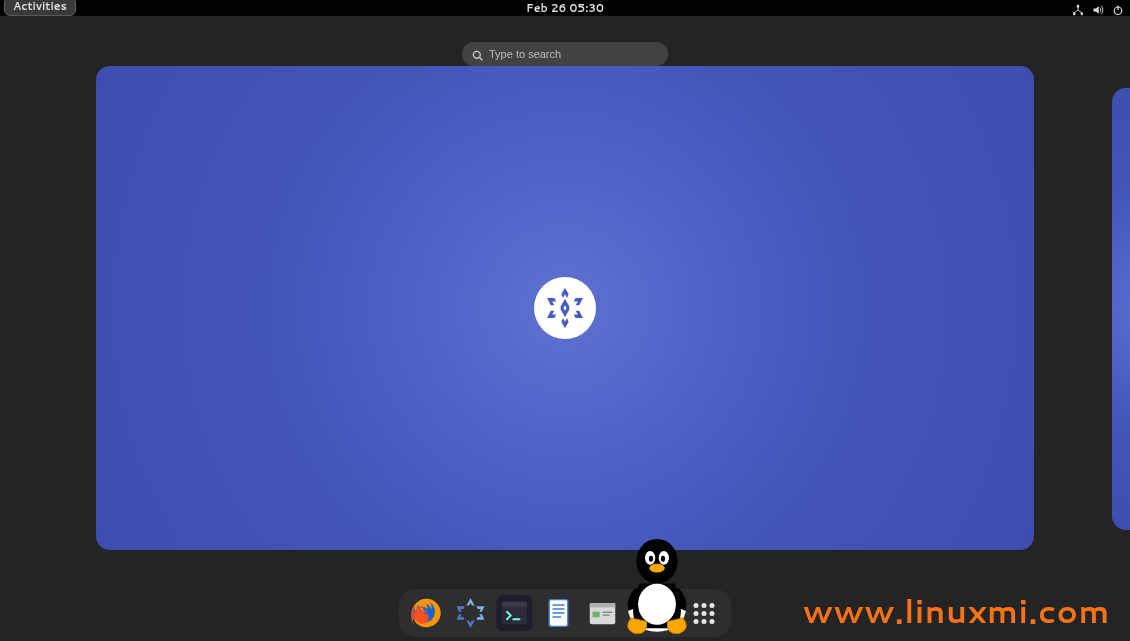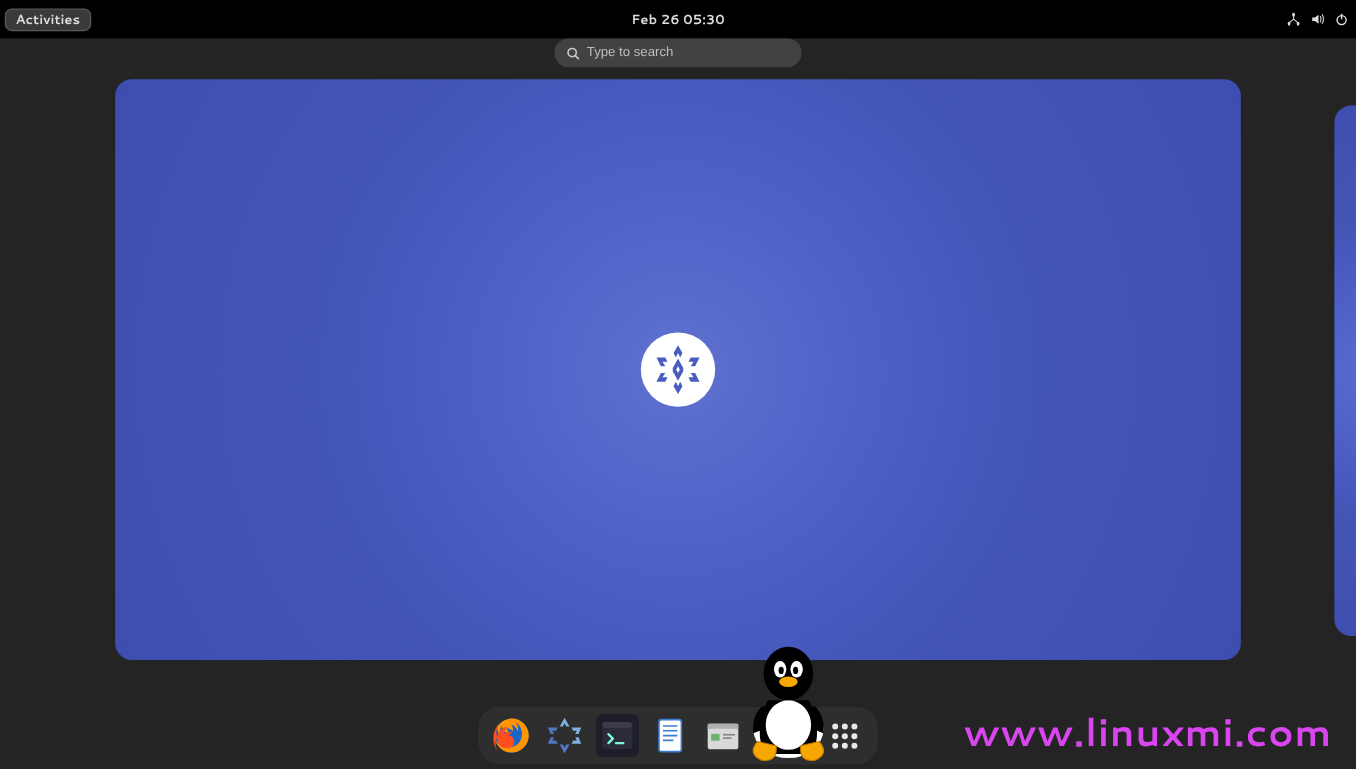--- a/index.html
+++ b/index.html
@@ -8,24 +8,24 @@
     background: #242424;
     font-family: "Cantarell", "Helvetica Neue", Arial, sans-serif;
     color: #eee;
     position: relative;
   }
 
   
   .topbar {
     position: absolute;
     top: 0; left: 0; right: 0;
-    height: 32px;
+    height: 16px;
     background: #000;
     display: flex;
-    align-items: center;
+    align-items: flex-end;
     font-size: 11px;
     font-weight: 600;
     color: #ddd;
   }
   .activities {
     background: #3a3a3a;
     border: 1px solid #5a5a5a;
     border-radius: 6px;
     padding: 1px 8px 2px 8px;
     margin-left: 4px;
@@ -43,21 +43,21 @@
     right: 6px;
     display: flex;
     gap: 8px;
     align-items: center;
   }
   .tray svg { width: 12px; height: 12px; display: block; }
 
   
   .search-wrap {
     position: absolute;
-    top: 32px;
+    top: 42px;
     left: 50%;
     transform: translateX(-50%);
   }
   .search {
     width: 206px;
     height: 24px;
     background: #424242;
     border-radius: 12px;
     display: flex;
     align-items: center;
@@ -167,21 +167,21 @@
     padding: 4px 6px 0 6px;
     margin-left: 4px;
     line-height: 1;
     height: 46px;
     display: inline-flex;
     align-items: center;
   }
   .wm-url {
     font-size: 32px;
     font-weight: 700;
-    color: #d946ef;
+    color: #f97316;
     letter-spacing: 0.5px;
     margin-top: -2px;
   }
 
   .tux {
     position: absolute;
     left: 614px;
     bottom: 6px;
     width: 86px;
     pointer-events: none;

